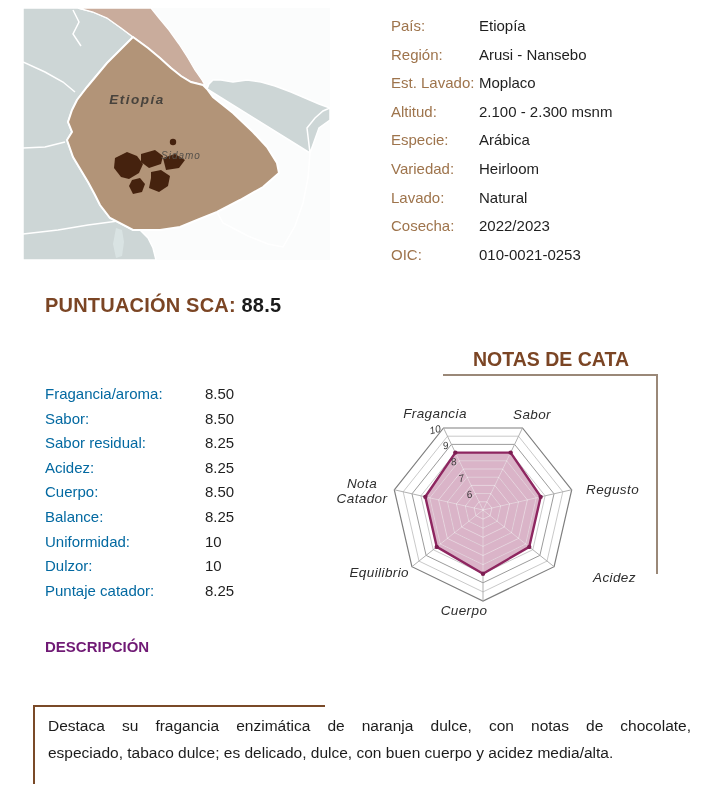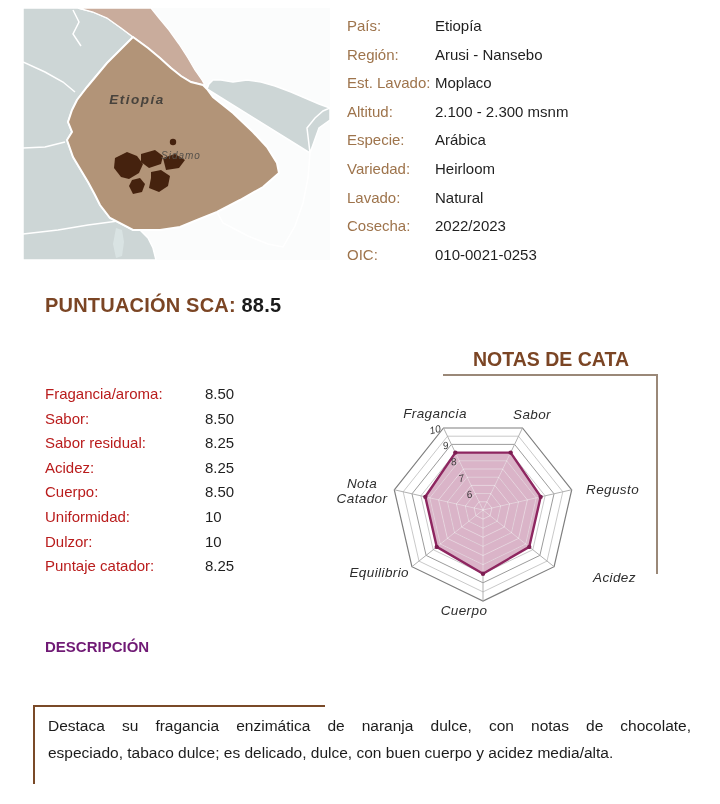--- a/index.html
+++ b/index.html
@@ -2,33 +2,33 @@
 <html><head>
 <meta charset="utf-8">
 <style>
   html,body{margin:0;padding:0;background:#fff;}
   body{width:720px;height:804px;position:relative;font-family:"Liberation Sans",sans-serif;color:#1d1d1d;overflow:hidden;}
   
   #map{position:absolute;left:23px;top:8px;}
   
   .details{position:absolute;left:347px;top:12px;width:350px;}
   .drow{height:28.6px;line-height:28.6px;font-size:15px;white-space:nowrap;}
-  .dlabel{display:inline-block;width:88px;color:#9e744c;}
+  .dlabel{display:inline-block;width:88px;color:#9e744c;margin-left:44px;}
   .dvalue{color:#1f1f1f;}
   
   .sca{position:absolute;left:45px;top:294px;font-size:20px;font-weight:bold;color:#7b4524;letter-spacing:.2px;}
   .sca .sca-value{color:#1b1b1b;}
   
   .notas-title{position:absolute;left:445px;top:348px;width:212px;text-align:center;font-size:19.5px;font-weight:bold;color:#7b4524;}
   .notas-underline{position:absolute;left:443px;top:374px;width:214px;height:2px;background:#9a8878;}
   .notas-vline{position:absolute;left:656px;top:374px;width:2px;height:200px;background:#9a8878;}
   
   .scores{position:absolute;left:45px;top:382px;width:260px;}
   .srow{height:24.6px;line-height:24.6px;font-size:15px;white-space:nowrap;}
-  .slabel{display:inline-block;width:160px;color:#b91c1c;}
+  .slabel{display:inline-block;width:160px;color:#0369a1;}
   .svalue{color:#1f1f1f;}
   
   #radar{position:absolute;left:330px;top:398px;}
   
   .desc-title{position:absolute;left:45px;top:638px;font-size:15px;font-weight:bold;color:#701a75;}
   .desc-box{position:absolute;left:33px;top:705px;width:290px;height:77px;border-top:2.5px solid #7a4a28;border-left:2.5px solid #7a4a28;}
   .desc-text{position:absolute;left:48px;top:712px;width:643px;font-size:15.5px;line-height:27px;color:#1c1c1c;}
   .desc-line1{text-align:justify;text-align-last:justify;}
   .desc-line2{text-align:left;}
 </style>
@@ -113,20 +113,23 @@
     <span class="slabel">Sabor:</span><span class="svalue">8.50</span>
   </div>
     <div class="srow">
     <span class="slabel">Sabor residual:</span><span class="svalue">8.25</span>
   </div>
     <div class="srow">
     <span class="slabel">Acidez:</span><span class="svalue">8.25</span>
   </div>
     <div class="srow">
     <span class="slabel">Cuerpo:</span><span class="svalue">8.50</span>
+  </div>
+    <div class="srow">
+    <span class="slabel">Balance:</span><span class="svalue">8.25</span>
   </div>
     <div class="srow">
     <span class="slabel">Uniformidad:</span><span class="svalue">10</span>
   </div>
     <div class="srow">
     <span class="slabel">Dulzor:</span><span class="svalue">10</span>
   </div>
     <div class="srow">
     <span class="slabel">Puntaje catador:</span><span class="svalue">8.25</span>
   </div>

